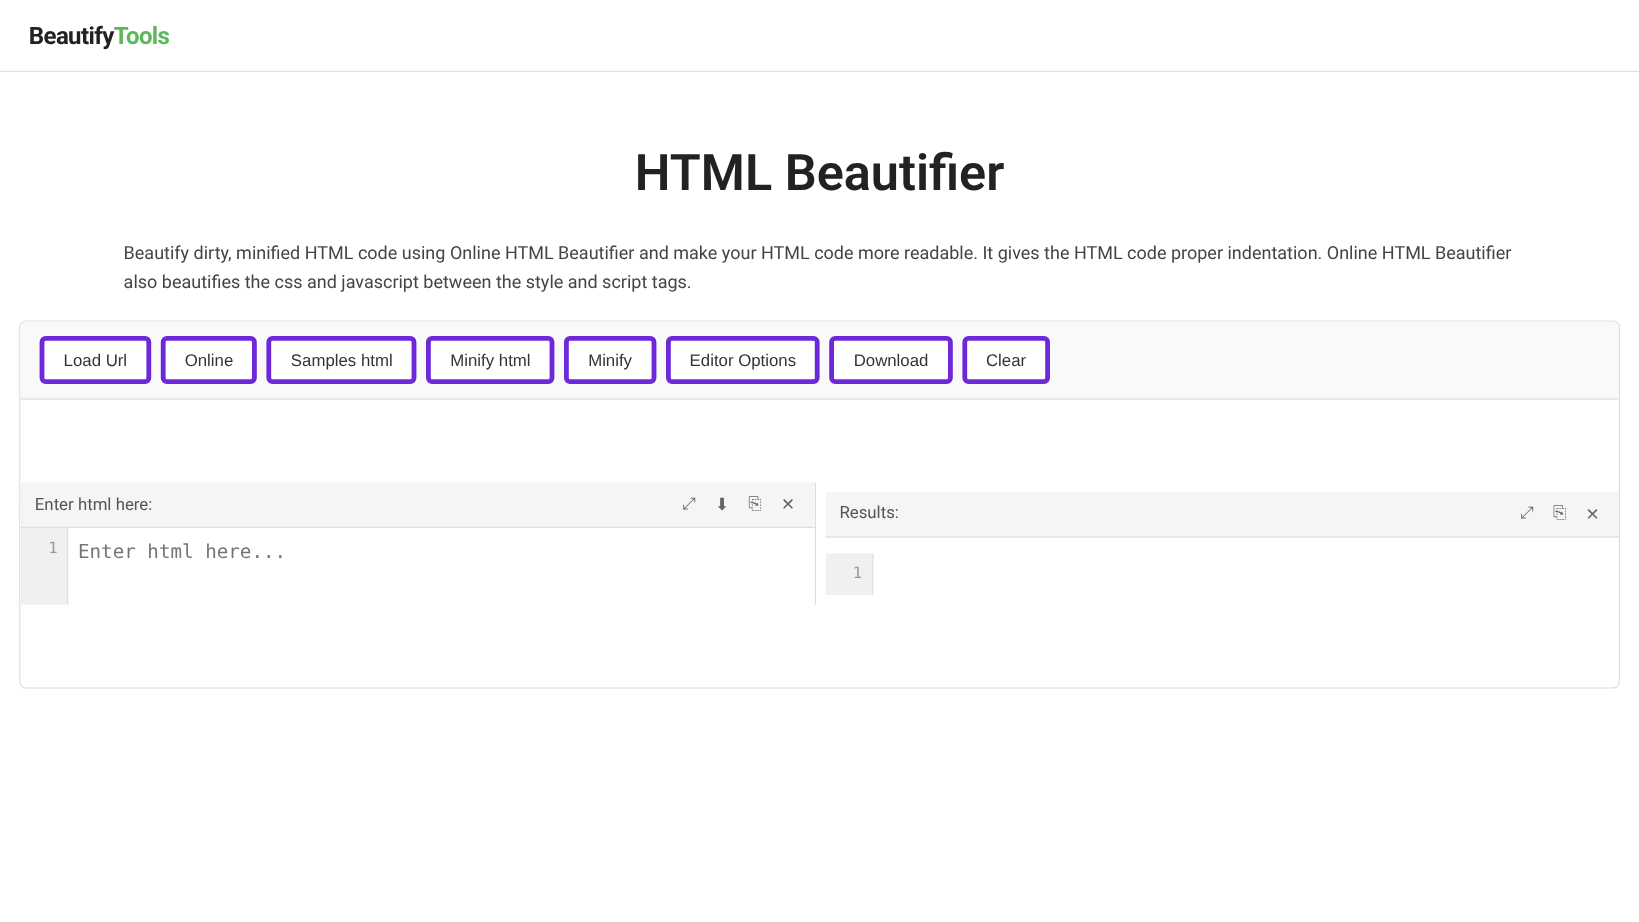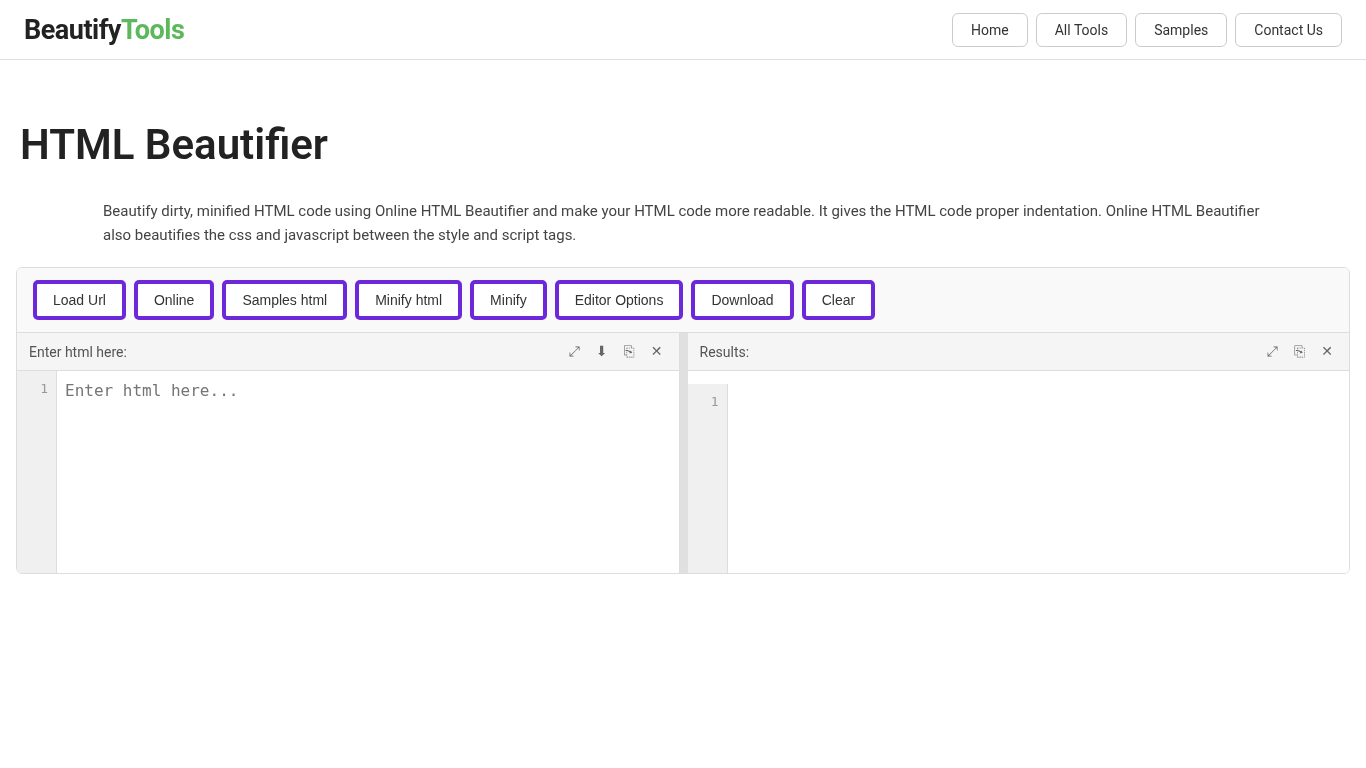--- a/index.html
+++ b/index.html
@@ -19,21 +19,21 @@
       display: flex;
       align-items: center;
       justify-content: space-between;
       padding: 0 24px;
       height: 60px;
       border-bottom: 1px solid #e0e0e0;
       background: #fff;
     }
 
     .logo {
-      font-size: 27px;
+      font-size: 20px;
       font-weight: 700;
       color: #222;
       letter-spacing: -0.5px;
       text-align: right;
     }
 
     .logo-green {
       color: #5cb85c;
     }
 
@@ -48,21 +48,21 @@
       border-radius: 6px;
       background: #fff;
       color: #333;
       font-size: 14px;
       cursor: pointer;
       text-decoration: none;
     }
 
     
     .hero {
-      text-align: left;
+      text-align: center;
       padding: 60px 20px 30px;
     }
 
     .hero-title {
       font-size: 42px;
       font-weight: 600;
       color: #222;
     }
 
     
@@ -100,20 +100,21 @@
       background: #fff;
       color: #333;
       font-size: 14px;
       cursor: pointer;
     }
 
     
     .editors-row {
       display: flex;
       height: 240px;
+      align-items: center;
     }
 
     .editor-panel {
       flex: 1;
       display: flex;
       flex-direction: column;
       border-right: 1px solid #ddd;
       min-width: 0;
     }
 
@@ -205,26 +206,20 @@
       flex-shrink: 0;
     }
   </style>
 </head>
 <body>
 
 <nav class="navbar">
   <div class="logo">
     <span>Beautify</span><span class="logo-green">Tools</span>
   </div>
-  <div class="nav-links">
-  <a class="nav-link" href="#">Home</a>
-      <a class="nav-link" href="#">All Tools</a>
-      <a class="nav-link" href="#">Samples</a>
-      <a class="nav-link" href="#">Contact Us</a>
-    </div>
 </nav>
 
 <div class="hero">
   <h1 class="hero-title">HTML Beautifier</h1>
 </div>
 
 <p class="description">Beautify dirty, minified HTML code using Online HTML Beautifier and make your HTML code more readable. It gives the HTML code proper indentation. Online HTML Beautifier also beautifies the css and javascript between the style and script tags.</p>
 
 <div class="tool-container">
 

